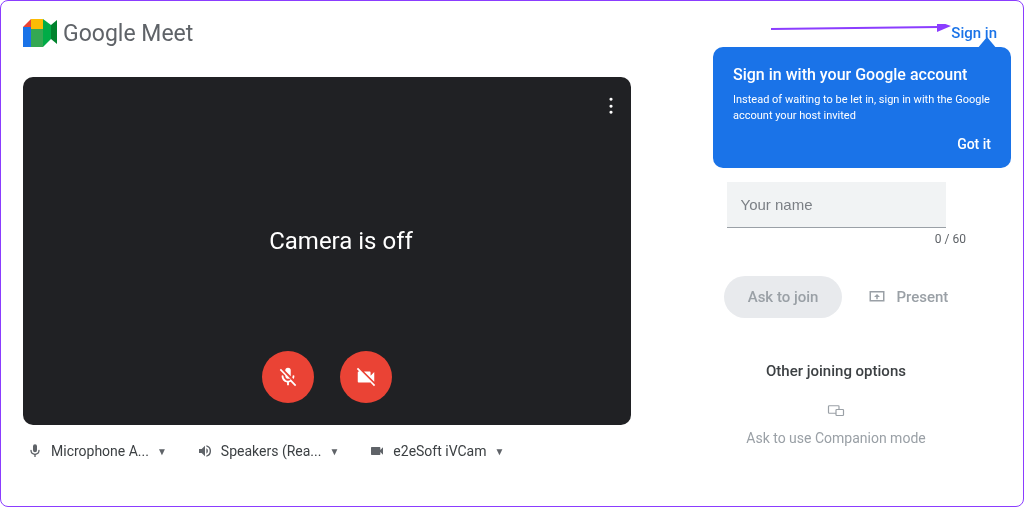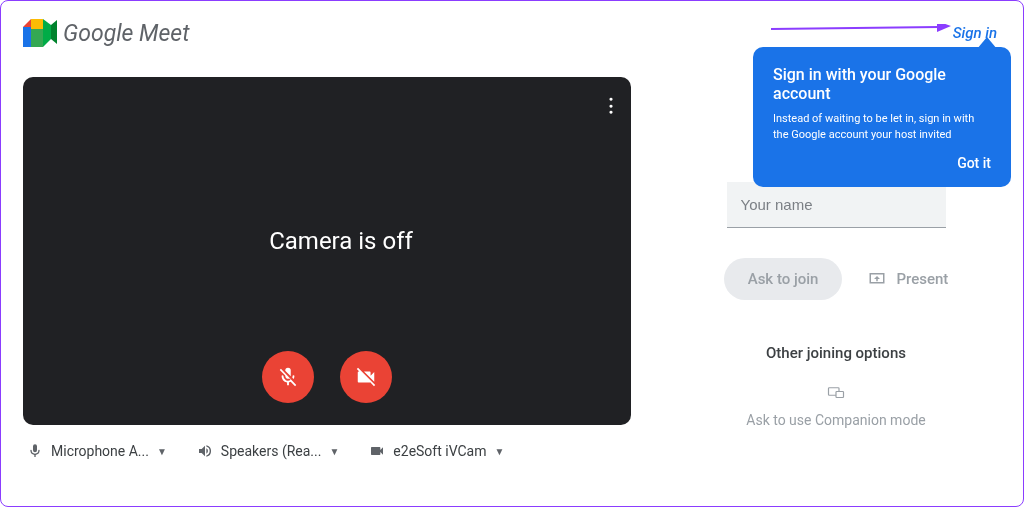--- a/index.html
+++ b/index.html
@@ -11,21 +11,20 @@
     overflow: hidden;
     position: relative;
     border: 1px solid #8b3dff;
     border-radius: 8px;
   }
   .header {
     display: flex;
     align-items: center;
     justify-content: space-between;
     padding: 18px 22px 10px 22px;
-    font-style: italic;
   }
   .logo-area {
     display: flex;
     align-items: center;
     gap: 6px;
   }
   .meet-logo {
     width: 34px;
     height: 28px;
     position: relative;
@@ -125,21 +124,21 @@
     position: relative;
     padding-top: 105px;
     display: flex;
     flex-direction: column;
     align-items: center;
   }
   .callout {
     position: absolute;
     top: -30px;
     right: -10px;
-    width: 258px;
+    width: 298px;
     background: #1a73e8;
     color: #fff;
     border-radius: 10px;
     padding: 18px 20px 16px 20px;
   }
   .callout::before {
     content: '';
     position: absolute;
     top: -10px;
     right: 14px;
@@ -297,20 +296,21 @@
   </div>
 
   <div class="join-col">
     <div class="callout">
       <div class="callout-title">Sign in with your Google account</div>
       <div class="callout-body">Instead of waiting to be let in, sign in with the Google account your host invited</div>
       <div class="callout-action">Got it</div>
     </div>
 
     <input class="name-input" placeholder="Your name" style="">
+    <div class="char-count">0 / 60</div>
 
     <div class="join-actions">
       <div class="ask-btn">Ask to join</div>
       <div class="present-btn">
         <svg width="18" height="18" viewBox="0 0 24 24">
             <path fill="none" stroke="#9aa0a6" stroke-width="2" d="M3 5h18v12H3z"></path>
             <path fill="#9aa0a6" d="M12 8l4 4h-3v3h-2v-3H8z"></path>
           </svg>
         <span>Present</span>
       </div>

